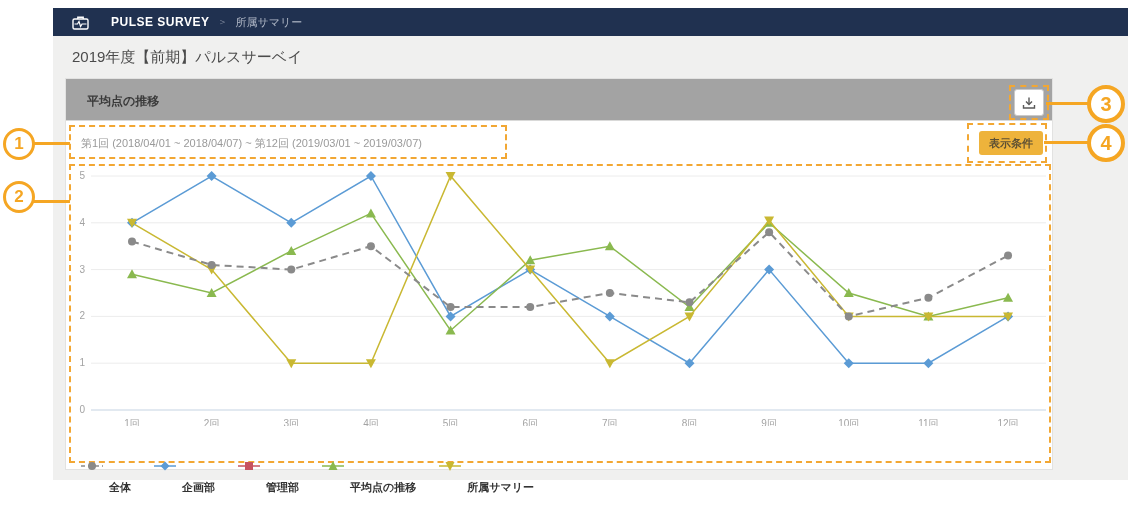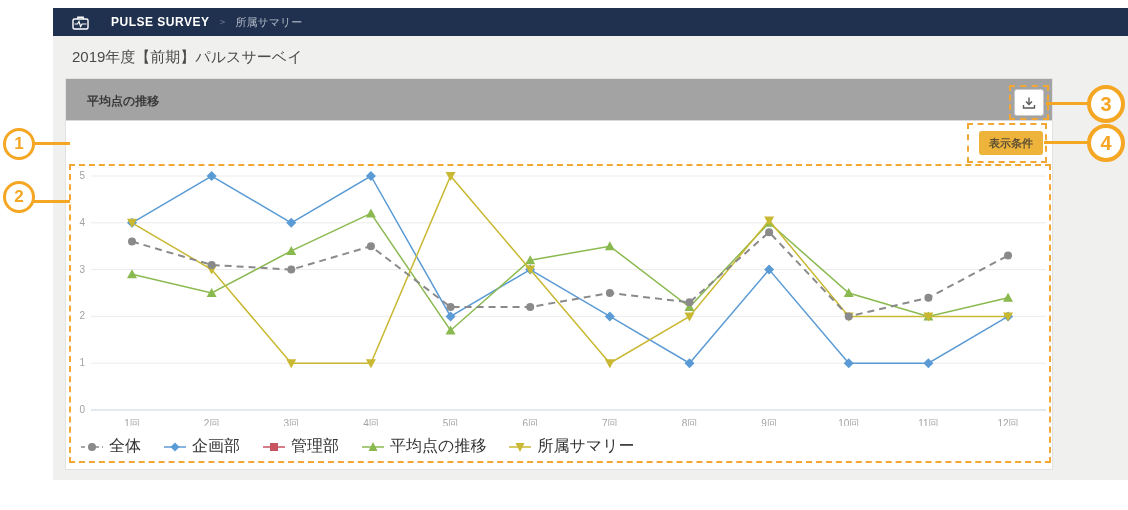--- a/index.html
+++ b/index.html
@@ -54,21 +54,21 @@
   .conn { position:absolute; height:3px; background:#f5a623; z-index:4; }
   .c1 { left:33px;   top:142px; width:37px; }
   .c2 { left:33px;   top:200px; width:37px; }
   .c3 { left:1046px; top:102px; width:43px; }
   .c4 { left:1044px; top:141px; width:45px; }
 
   
   .chart-wrap { position:absolute; left:0; top:0; width:978px; height:260px; }
   .legend-row { position:absolute; left:9px; top:270px; display:flex; align-items:center; gap:22px; }
   .legend-item { display:flex; align-items:center; gap:5px; }
-  .legend-label { font-size:16px; font-weight:normal; color:#333333; }
+  .legend-label { font-size:11px; font-weight:bold; color:#333333;margin-top:44px; }
 </style>
 </head>
 <body>
 
 <div class="navbar">
   <span style="display:flex;">
     <svg width="19" height="17" viewBox="0 0 19 17">
       <rect x="2" y="5" width="15" height="10" rx="1.5" fill="none" stroke="#ffffff" stroke-width="1.4"></rect>
       <path d="M6.8 5 V3.2 h5.4 V5" fill="none" stroke="#ffffff" stroke-width="1.4"></path>
       <polyline points="3.5,10 6.5,10 8,7.5 9.6,12.5 11,10 15.5,10" fill="none" stroke="#ffffff" stroke-width="1.2"></polyline>
@@ -90,20 +90,23 @@
         <svg width="14" height="14" viewBox="0 0 14 14">
           <path d="M7 1.5 V8" stroke="#5a5a5a" stroke-width="1.4" fill="none"></path>
           <path d="M4 5.5 L7 8.5 L10 5.5" stroke="#5a5a5a" stroke-width="1.4" fill="none"></path>
           <path d="M1.5 9 V12 H12.5 V9" stroke="#5a5a5a" stroke-width="1.4" fill="none"></path>
         </svg>
       </span>
     </div>
   </div>
 
   <div class="dotbox box3"></div>
+  <div class="dotbox box1">
+    <div class="period-text">第1回 (2018/04/01 ~ 2018/04/07) ~ 第12回 (2019/03/01 ~ 2019/03/07)</div>
+  </div>
   <div class="dotbox box4"></div>
   <button class="cond-btn">表示条件</button>
 
   <div class="dotbox box2">
     <div class="chart-wrap">
       <svg id="chart-svg" width="978" height="260" viewBox="0 0 978 260">
           <line x1="20" x2="975" y1="244" y2="244" stroke="#c5d3e2" stroke-width="1"></line>
           <text x="14" y="247" text-anchor="end" font-size="10" fill="#a3a3a3">0</text>
           <line x1="20" x2="975" y1="197.2" y2="197.2" stroke="#ececec" stroke-width="1"></line>
           <text x="14" y="200.2" text-anchor="end" font-size="10" fill="#a3a3a3">1</text>

